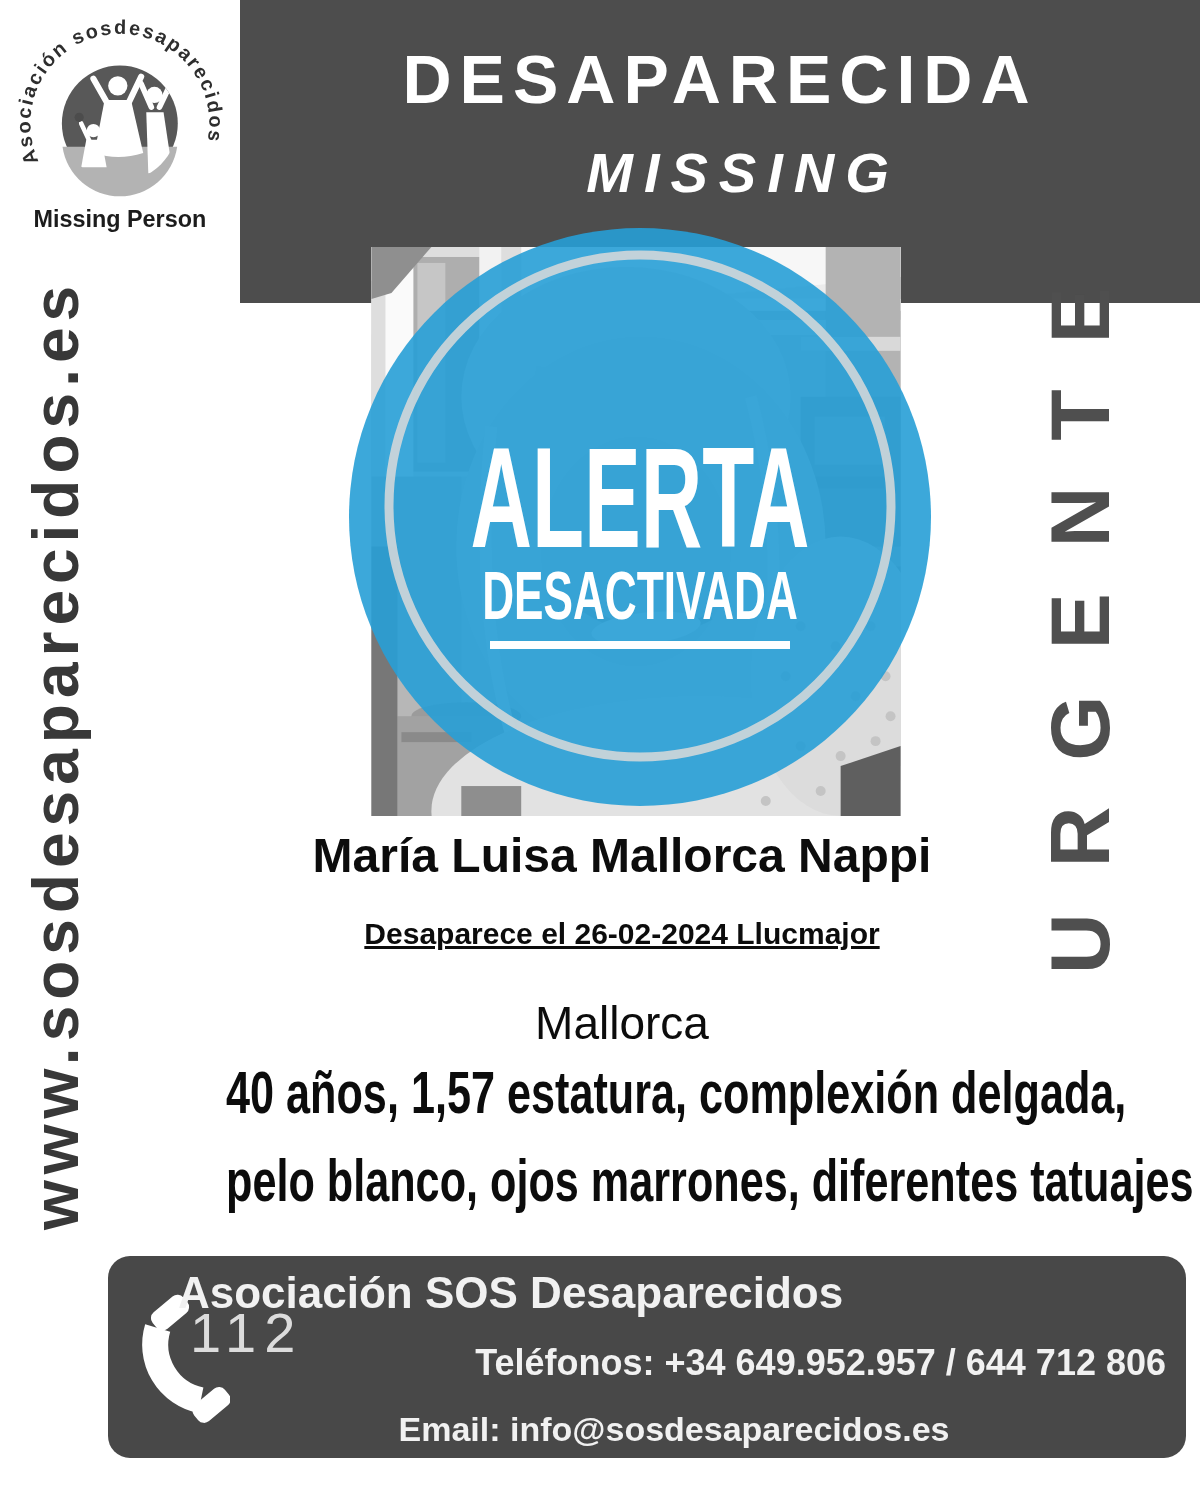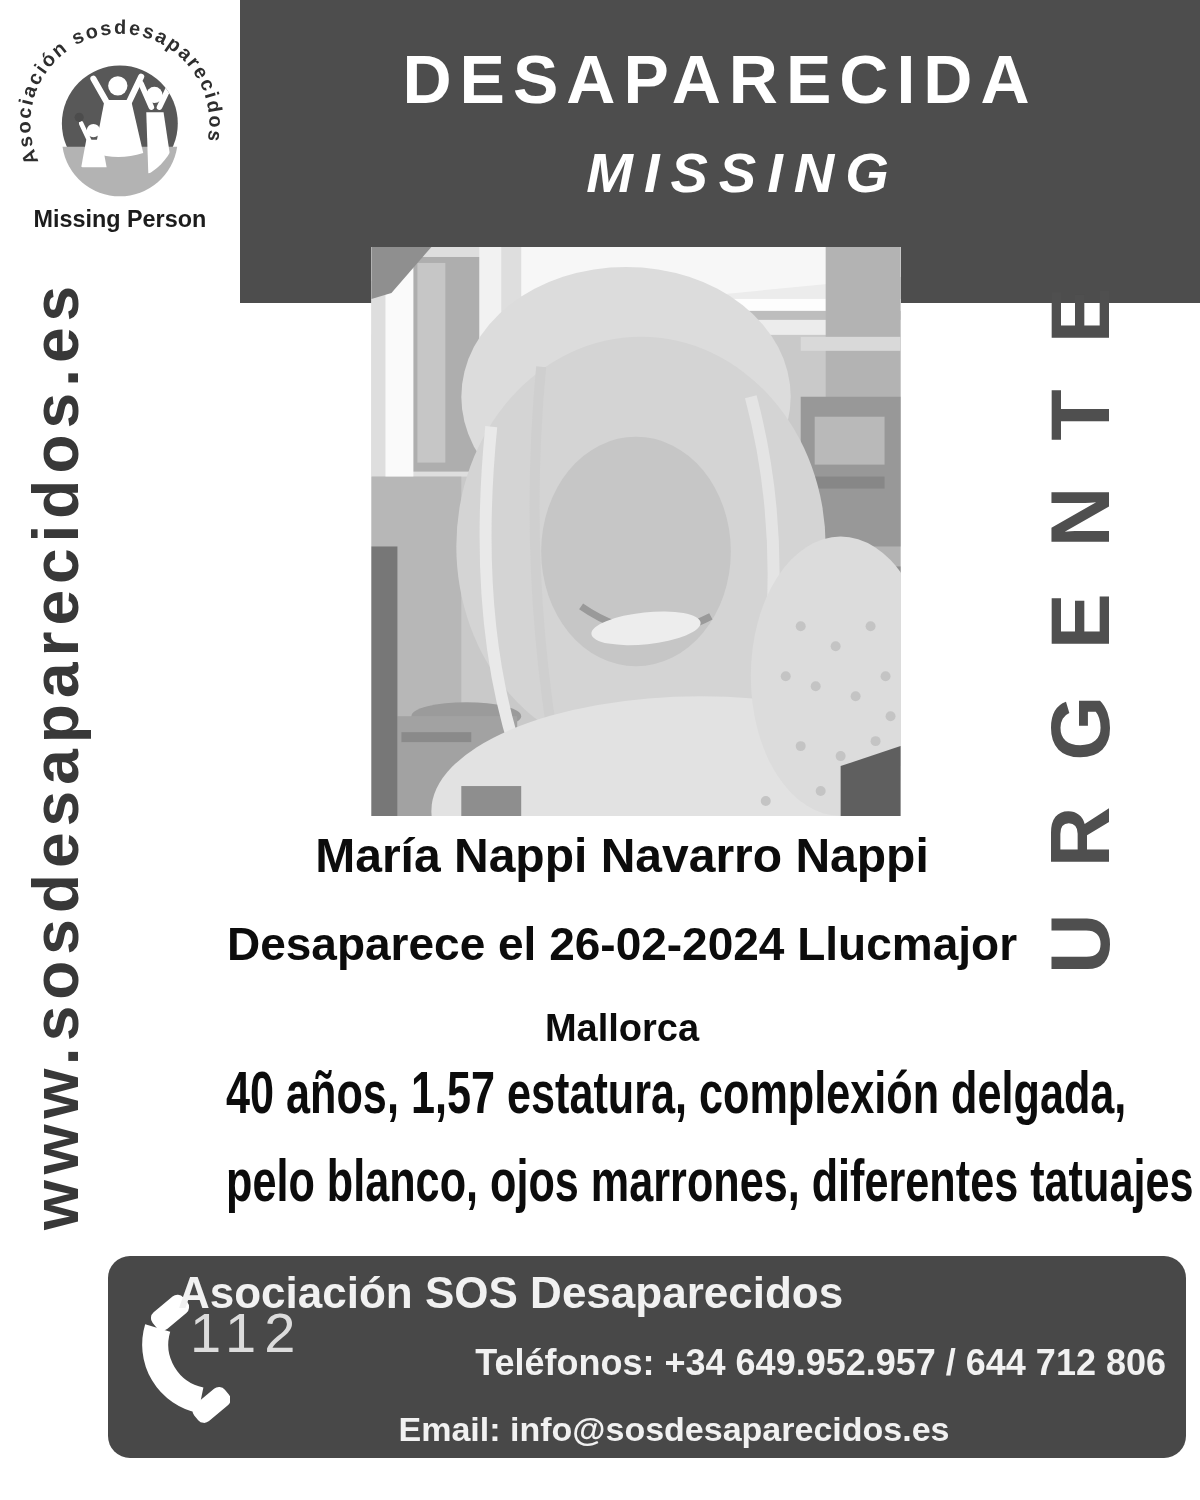--- a/index.html
+++ b/index.html
@@ -39,22 +39,22 @@
   .photo { position:absolute; left:371px; top:247px; width:530px; height:569px; }
   .alert-circle { position:absolute; left:348px; top:225px; width:584px; height:584px; }
   .alert-circle svg text { font-family:"Liberation Sans", sans-serif; }
 
   
   .center-text {
     position:absolute; left:72px; width:1100px; text-align:center;
     color:#0c0c0c; white-space:nowrap;
   }
   .name  { top:828px;  font-size:48px; font-weight:bold; }
-  .line1 { top:917px;  font-size:46px; font-weight:bold; }
-  .line2 { top:996px;  font-size:38px; font-weight:bold;margin-top:11px; }
+  .line1 { top:917px;  font-size:30px; font-weight:bold;text-decoration:underline; }
+  .line2 { top:996px;  font-size:46px; font-weight:normal; }
   .desc  { font-size:60px; font-weight:bold; transform:scaleX(0.72); transform-origin:50% 50%; }
   .desc1 { top:1058px; }
   .desc2 { top:1146px; }
 
   
   .footer {
     position:absolute; left:108px; top:1256px; width:1078px; height:202px;
     background:#484848; border-radius:22px; color:#f1f1f1;
   }
   .footer .org {
@@ -180,22 +180,35 @@
           <circle cx="520" cy="540" r="5"></circle>
         <circle cx="415" cy="430" r="5"></circle>
           <circle cx="520" cy="470" r="5"></circle>
           <circle cx="395" cy="555" r="5"></circle>
       </g>
       <path d="M 470 520 L 530 500 L 530 570 L 470 570 Z" fill="#5f5f5f"></path>
       <rect x="90" y="540" width="60" height="30" fill="#8e8e8e"></rect>
     </svg>
   </div>
 
-
-  <div class="center-text name">María Nappi Navarro Nappi</div>
+  <div class="alert-circle">
+    <svg viewBox="0 0 584 584" width="584" height="584" xmlns="http://www.w3.org/2000/svg">
+      <ellipse cx="292" cy="292" rx="291" ry="289" fill="#279fd6" opacity="0.9"></ellipse>
+      <circle cx="292" cy="281" r="251" fill="none" stroke="#d9d9d9" stroke-width="9" opacity="0.85"></circle>
+      <g transform="translate(292,0) scale(0.6,1)">
+        <text x="0" y="322" text-anchor="middle" font-size="142" font-weight="bold" fill="#ffffff">ALERTA</text>
+      </g>
+      <g transform="translate(292,0) scale(0.64,1)">
+        <text x="0" y="394" text-anchor="middle" font-size="69" font-weight="bold" fill="#ffffff">DESACTIVADA</text>
+      </g>
+      <rect x="142" y="416" width="300" height="8" fill="#ffffff"></rect>
+    </svg>
+  </div>
+
+  <div class="center-text name">María Luisa Mallorca Nappi</div>
   <div class="center-text line1">Desaparece el 26-02-2024 Llucmajor</div>
   <div class="center-text line2">Mallorca</div>
   <div class="center-text desc desc1">40 años, 1,57 estatura, complexión delgada,</div>
   <div class="center-text desc desc2">pelo blanco, ojos marrones, diferentes tatuajes</div>
 
   <div class="footer">
     <div class="phone-icon">
       <svg viewBox="0 0 130 170" width="100" height="140" xmlns="http://www.w3.org/2000/svg">
         <path d="M 36 46 A 74 74 0 0 0 92 140" stroke="#ffffff" stroke-width="34" fill="none"></path>
         <rect x="26" y="12" width="52" height="28" rx="10" fill="#ffffff" transform="rotate(-40 52 26)"></rect>

